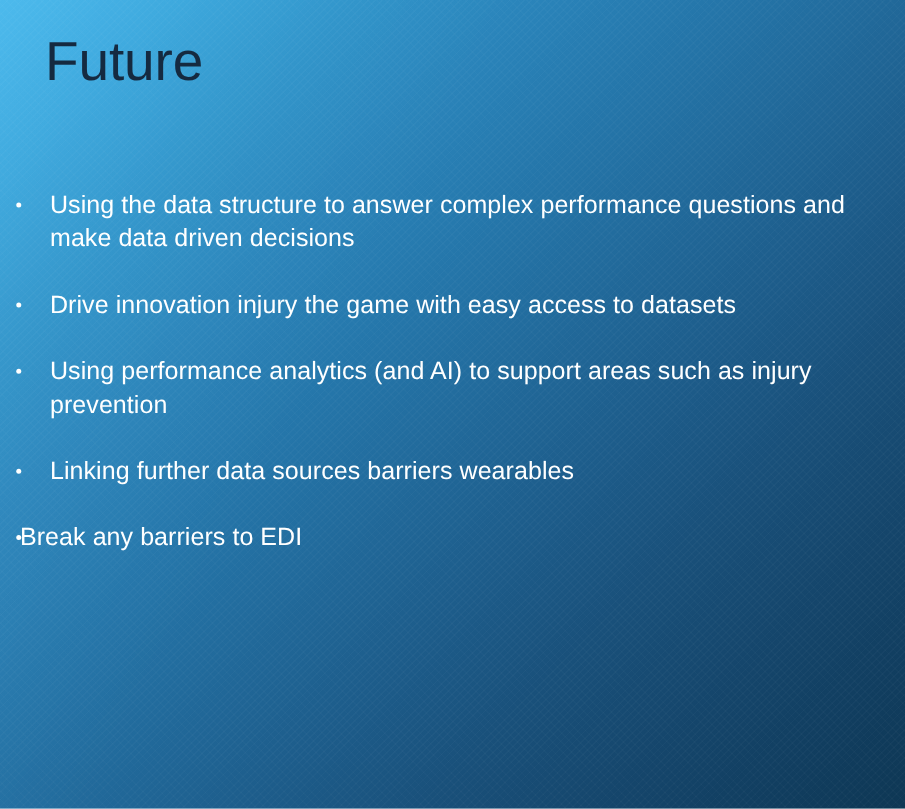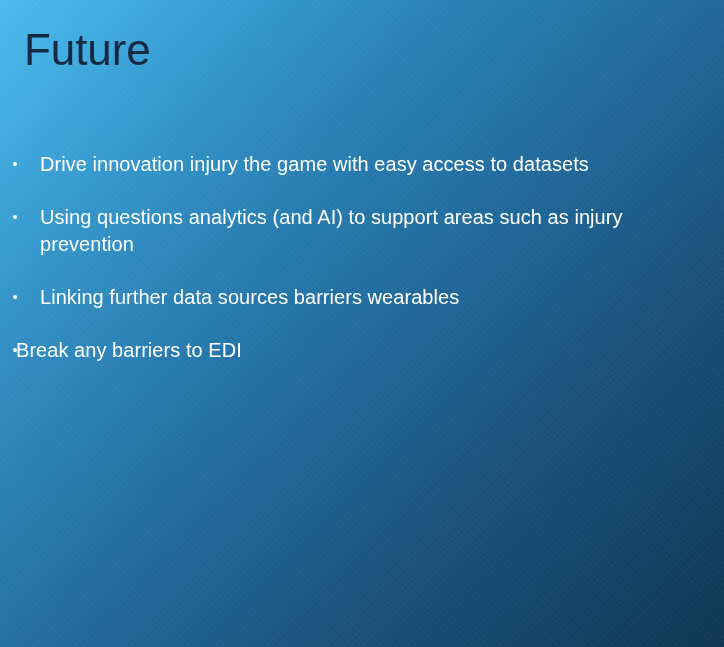--- a/index.html
+++ b/index.html
@@ -59,21 +59,21 @@
     pointer-events: none;
     background: linear-gradient(118deg,
       rgba(255,255,255,0.07) 0%,
       rgba(255,255,255,0.03) 18%,
       rgba(255,255,255,0.0) 40%,
       rgba(255,255,255,0.0) 100%);
   }
 
   .title {
     position: absolute;
-    left: 24px;
+    left: 36px;
     top: 27px;
     margin: 0;
     z-index: 3;
     font-size: 44px;
     font-weight: 400;
     line-height: 1.05;
     letter-spacing: -0.1px;
     color: #152a40;
     white-space: nowrap;
   }
@@ -122,29 +122,33 @@
 </style>
 </head>
 <body>
 
 <div class="slide">
 
   <h1 class="title">Future</h1>
 
   <ul class="bullet-list">
 
+    <li class="bullet-item">
+      <span class="bullet-marker"></span>
+      <span class="bullet-text">Using the data structure to answer complex performance questions and make data driven decisions</span>
+    </li>
 
     <li class="bullet-item">
       <span class="bullet-marker"></span>
       <span class="bullet-text">Drive innovation injury the game with easy access to datasets</span>
     </li>
 
     <li class="bullet-item">
       <span class="bullet-marker"></span>
-      <span class="bullet-text">Using questions analytics (and AI) to support areas such as injury prevention</span>
+      <span class="bullet-text">Using performance analytics (and AI) to support areas such as injury prevention</span>
     </li>
 
     <li class="bullet-item">
       <span class="bullet-marker"></span>
       <span class="bullet-text">Linking further data sources barriers wearables</span>
     </li>
 
 
     <li class="bullet-item">
       <span class="bullet-marker"></span>

